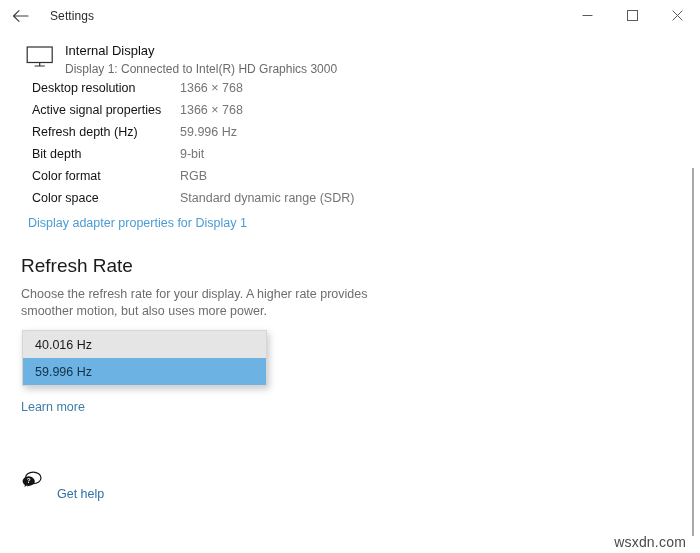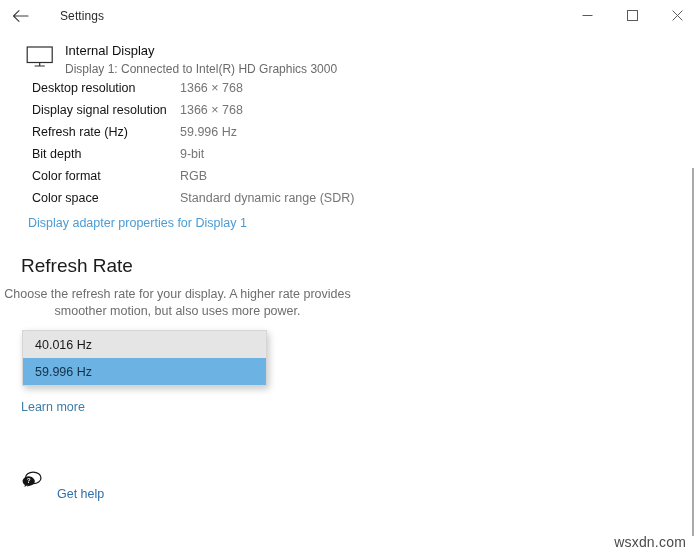--- a/index.html
+++ b/index.html
@@ -29,21 +29,21 @@
     height: 30px;
     display: flex;
     align-items: center;
     justify-content: center;
     color: #3b3b3b;
   }
   .back-btn svg { display: block; }
   .app-title {
     font-size: 12px;
     color: #2b2b2b;
-    margin-left: 20px;
+    margin-left: 10px;
     letter-spacing: .1px;
   }
   .win-controls {
     position: absolute;
     right: 0;
     top: 0;
     height: 31px;
     display: flex;
   }
   .win-btn {
@@ -144,25 +144,25 @@
   
   .section-title {
     margin-top: 24px;
     margin-left: 21px;
     font-size: 19px;
     font-weight: 400;
     color: #1b1b1b;
   }
   .section-desc {
     margin-top: 9px;
+    margin-left: 21px;
     font-size: 12.5px;
     color: #6e6e6e;
     line-height: 17px;
     width: 355px;
-    text-align: center;
   }
 
   
   .dropdown-wrap {
     position: relative;
     margin-top: 10px;
     margin-left: 22px;
     width: 243px;
   }
   .dropdown {
@@ -292,25 +292,25 @@
       <div class="display-sub">Display 1: Connected to Intel(R) HD Graphics 3000</div>
     </div>
   </div>
 
   <div class="spec-table">
     <div class="spec-row">
       <div class="spec-label">Desktop resolution</div>
       <div class="spec-value">1366 × 768</div>
     </div>
     <div class="spec-row">
-      <div class="spec-label">Display signal resolution</div>
+      <div class="spec-label">Active signal properties</div>
       <div class="spec-value">1366 × 768</div>
     </div>
     <div class="spec-row">
-      <div class="spec-label">Refresh rate (Hz)</div>
+      <div class="spec-label">Refresh depth (Hz)</div>
       <div class="spec-value">59.996 Hz</div>
     </div>
     <div class="spec-row">
       <div class="spec-label">Bit depth</div>
       <div class="spec-value">9-bit</div>
     </div>
     <div class="spec-row">
       <div class="spec-label">Color format</div>
       <div class="spec-value">RGB</div>
     </div>

